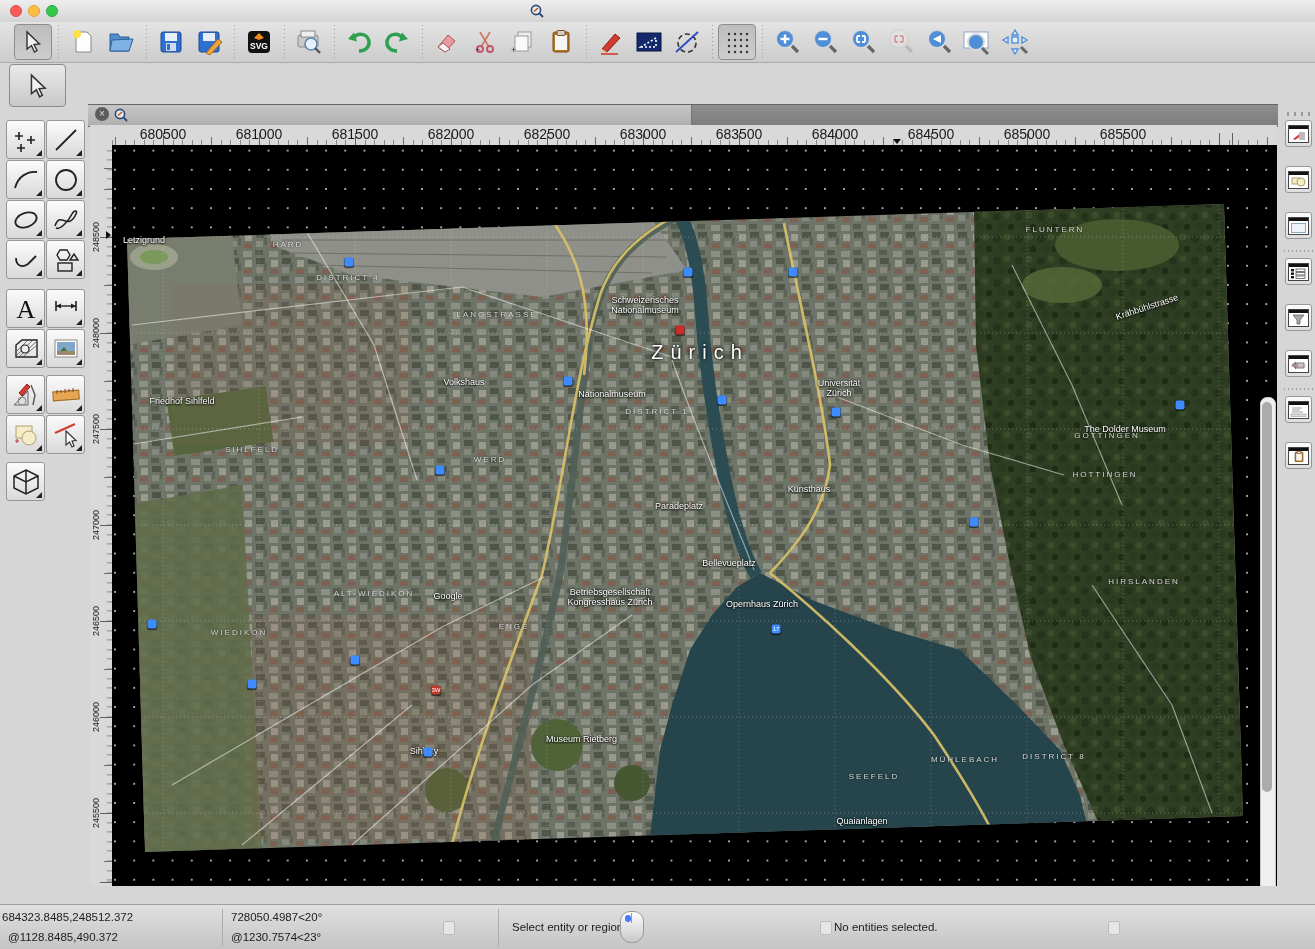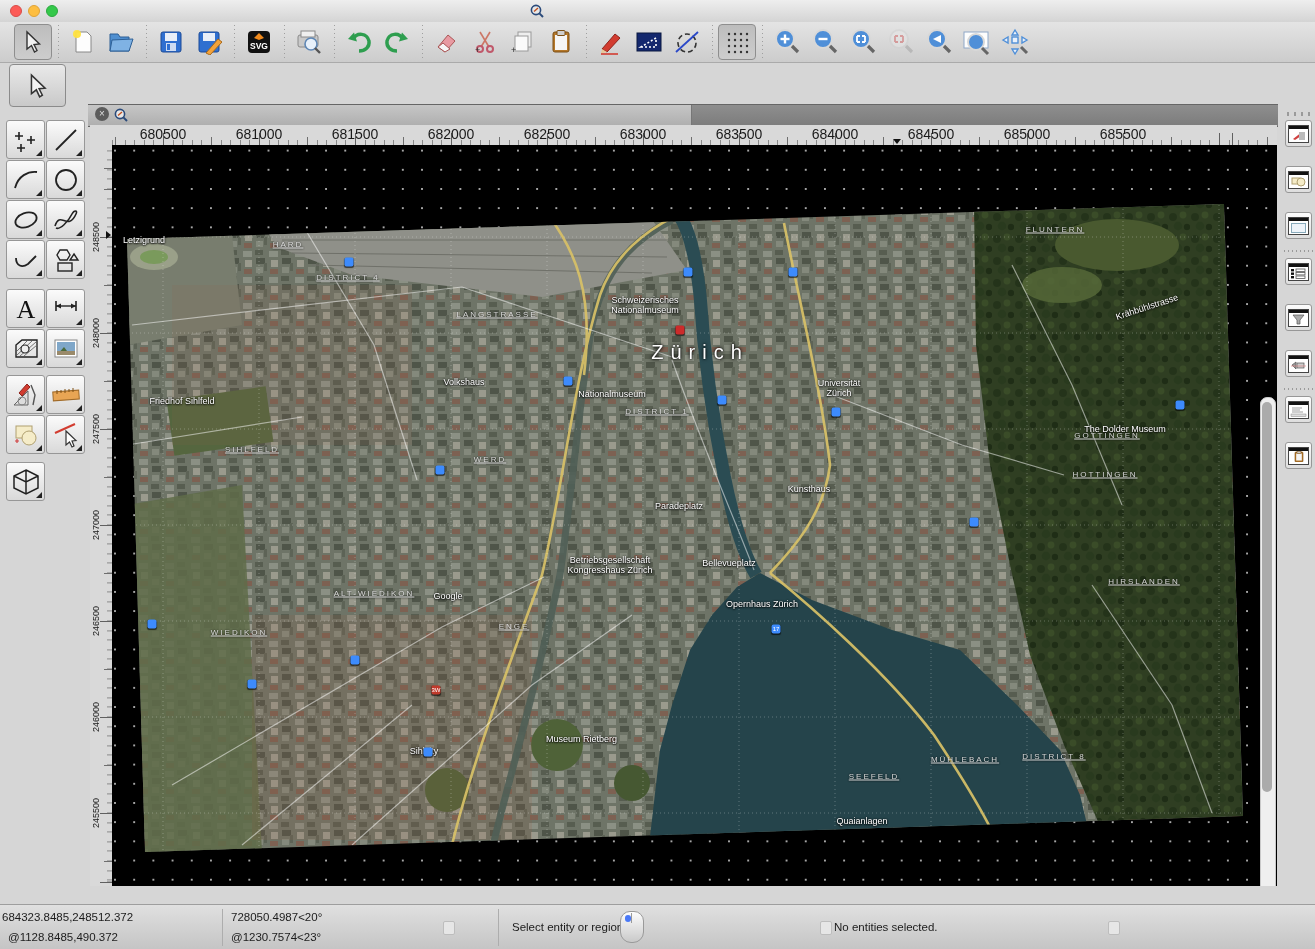--- a/index.html
+++ b/index.html
@@ -59,21 +59,21 @@
     border-top:4px solid transparent;border-bottom:4px solid transparent;border-left:5px solid #111;}
   #rcorner{position:absolute;left:90px;top:125px;width:22px;height:20px;background:#d9d9d9;border-bottom:1px solid #8a8a8a;border-right:1px solid #8a8a8a;}
   
   #canvas{position:absolute;left:112px;top:145px;width:1165px;height:741px;background-color:#000;
     background-image:radial-gradient(circle,rgba(255,255,255,.65) .7px,transparent 1.1px);
     background-size:19.2px 19.2px;background-position:12.6px 15.2px;overflow:hidden;}
   #mapsvg{position:absolute;left:0;top:0;}
   #canvas-labels{position:absolute;left:0;top:0;width:100%;height:100%;}
   .ml{position:absolute;transform:translate(-50%,-50%);white-space:pre-line;text-align:center;pointer-events:none;}
   .city{font-size:20px;color:#fff;letter-spacing:7px;text-shadow:0 0 4px #000,0 0 2px #000;}
-  .district{font-size:8px;color:#e3e3e3;letter-spacing:2px;text-shadow:0 0 2px #000;opacity:.92;text-decoration:underline;}
+  .district{font-size:8px;color:#e3e3e3;letter-spacing:2px;text-shadow:0 0 2px #000;opacity:.92;}
   .place{font-size:9px;color:#fff;text-shadow:0 1px 2px #000,0 0 2px #000;line-height:10px;}
   .mk{position:absolute;width:9px;height:9px;border-radius:2px;transform:translate(-50%,-50%);
     box-shadow:0 1px 1px rgba(0,0,0,.6);color:#fff;font-size:6px;line-height:9px;text-align:center;}
   
   #vscroll{position:absolute;right:1px;top:252px;width:14px;height:632px;background:#efefef;border:1px solid #c9c9c9;border-radius:7px;}
   #vthumb{position:absolute;left:1px;top:4px;width:10px;height:390px;background:#ababab;border-radius:5px;}
   
   #hscrollrow{position:absolute;left:112px;top:886px;width:1165px;height:18px;background:#d9d9d9;border-top:1px solid #b5b5b5;}
   #hscroll{position:absolute;left:2px;top:2px;width:1076px;height:13px;background:#f3f3f3;border:1px solid #cfcfcf;border-radius:7px;}
   #hthumb{position:absolute;left:306px;top:1px;width:456px;height:9px;background:#a9a9a9;border-radius:5px;}
@@ -474,21 +474,21 @@
 Nationalmuseum</div>
         <div class="ml place" style="left: 352px; top: 237px;">Volkshaus</div>
         <div class="ml place" style="left: 500px; top: 249px;">Nationalmuseum</div>
         <div class="ml place" style="left: 727px; top: 243px;">Universität
 Zürich</div>
         <div class="ml place" style="left: 70px; top: 256px;">Friedhof Sihlfeld</div>
         <div class="ml place" style="left: 567px; top: 361px;">Paradeplatz</div>
         <div class="ml place" style="left: 697px; top: 344px;">Kunsthaus</div>
         <div class="ml place" style="left: 617px; top: 418px;">Bellevueplatz</div>
         <div class="ml place" style="left: 650px; top: 459px;">Opernhaus Zürich</div>
-        <div class="ml place" style="left: 498px; top: 420px;">Betriebsgesellschaft
+        <div class="ml place" style="left: 498px; top: 452px;">Betriebsgesellschaft
 Kongresshaus Zürich</div>
         <div class="ml place" style="left: 336px; top: 451px;">Google</div>
         <div class="ml place" style="left: 463px; top: 594px; padding-left: 13px;">Museum Rietberg</div>
         <div class="ml place" style="left: 312px; top: 606px;">Sihlcity</div>
         <div class="ml place" style="left: 1013px; top: 284px;">The Dolder Museum</div>
         <div class="ml place" style="left: 750px; top: 676px;">Quaianlagen</div>
         <div class="ml place" style="left: 1035px; top: 162px; transform: translate(-50%, -50%) rotate(-18deg);">Krähbühlstrasse</div>
         <div class="ml district" style="left: 995px; top: 290px;">GOTTINGEN</div>
         <div class="mk" style="left: 237px; top: 117px; background: rgb(61, 139, 253);"></div>
         <div class="mk" style="left: 576px; top: 127px; background: rgb(61, 139, 253);"></div>

